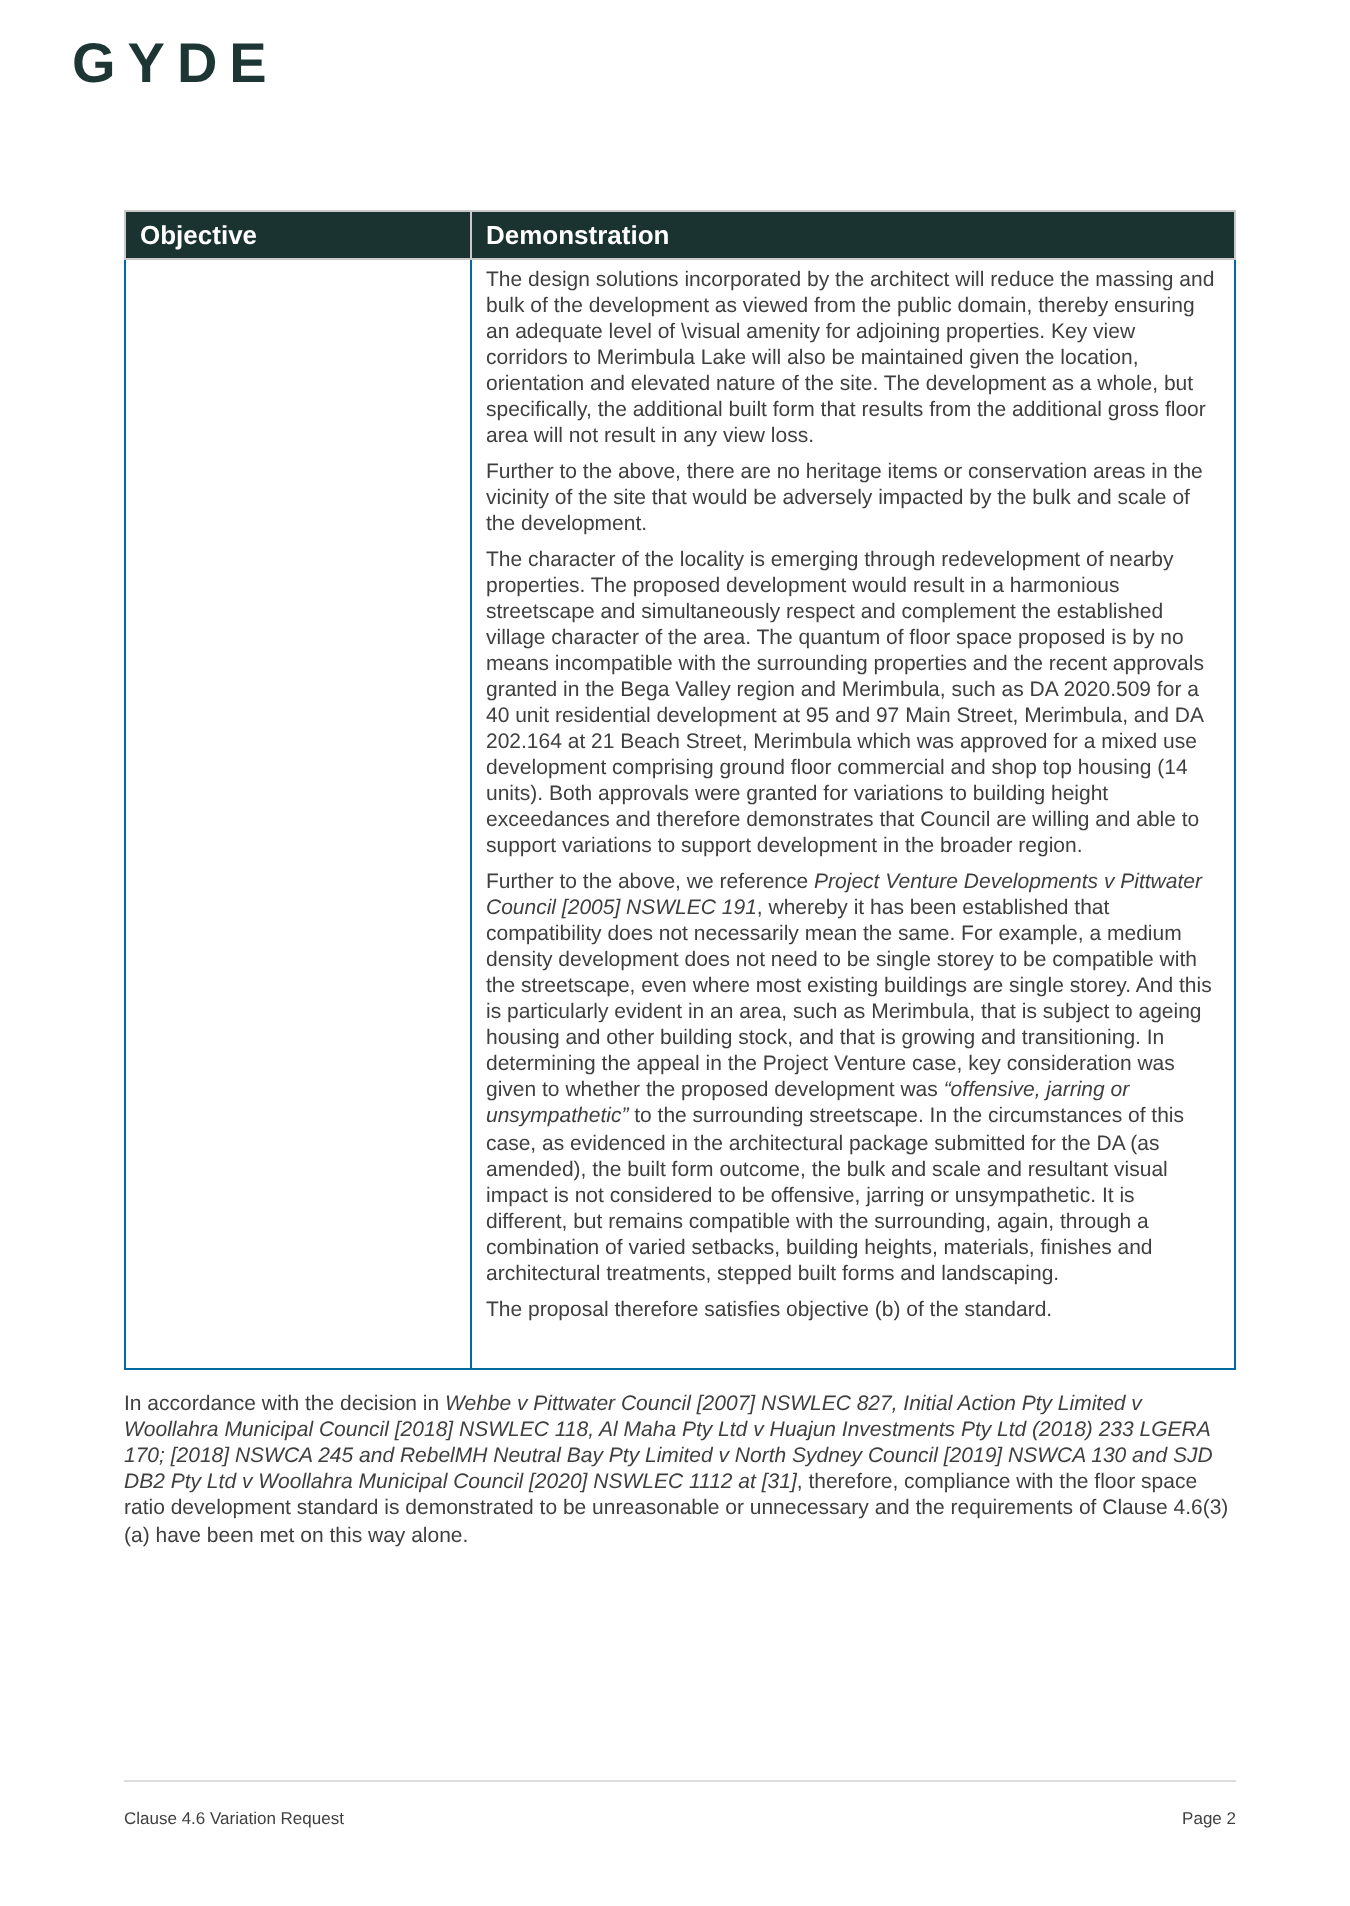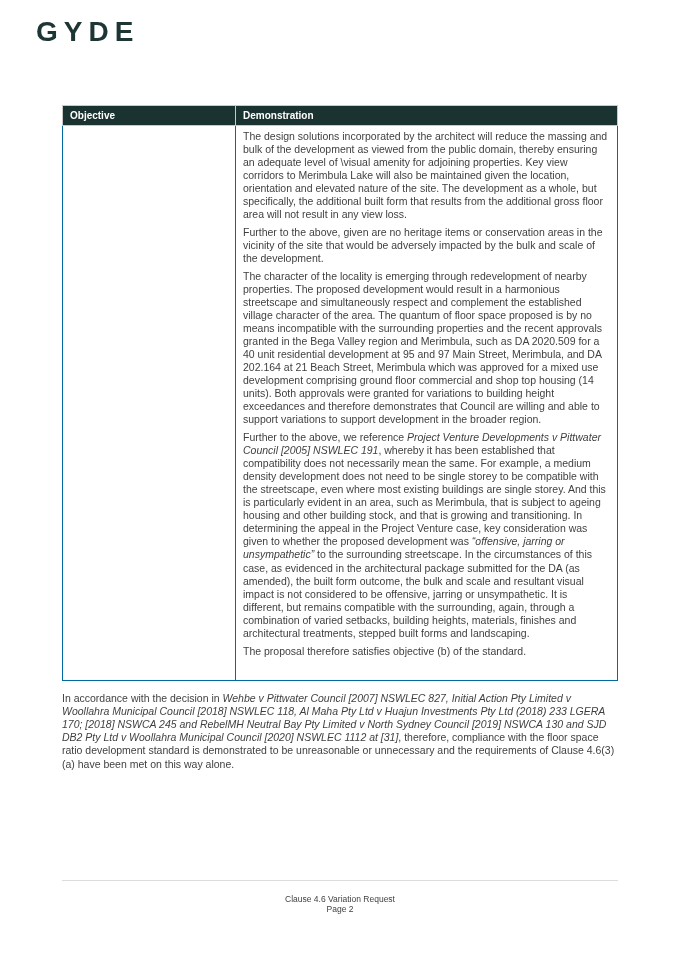--- a/index.html
+++ b/index.html
@@ -29,21 +29,21 @@
   }
   table.objtable {
     width: 100%;
     border-collapse: collapse;
     table-layout: fixed;
   }
   table.objtable th {
     background: #1b3330;
     color: #ffffff;
     text-align: left;
-    font-size: 10px;
+    font-size: 13px;
     font-weight: 700;
     padding: 4px 7px;
     border: 1px solid #c9c9c9;
   }
   table.objtable td {
     border: 1px solid #0369a1;
     vertical-align: top;
     padding: 4px 7px;
     font-size: 10.5px;
   }
@@ -68,22 +68,21 @@
     color: #3f3f3f;
   }
   .footer-line {
     border-top: 1px solid #dcdcdc;
     height: 0;
     margin-bottom: 13px;
   }
   .footer-row {
     display: flex;
     justify-content: space-between;
-    align-items: center;
-    flex-direction: column;
+    align-items: flex-start;
   }
 </style>
 </head>
 <body>
 
 <div class="page">
 
   <div class="logo">GYDE</div>
 
   <div class="content">
@@ -93,21 +92,21 @@
         <tr>
           <th class="col-obj">Objective</th>
           <th>Demonstration</th>
         </tr>
       </thead>
       <tbody>
         <tr>
           <td class="cell-obj"></td>
           <td class="cell-dem">
             <p><span>The design solutions incorporated by the architect will reduce the massing and bulk of the development as viewed from the public domain, thereby ensuring an adequate level of \visual amenity for adjoining properties.  Key view corridors to Merimbula Lake will also be maintained given the location, orientation and elevated nature of the site.  The development as a whole, but specifically, the additional built form that results from the additional gross floor area will not result in any view loss.</span></p>
-            <p><span>Further to the above, given are no heritage items or conservation areas in the vicinity of the site that would be adversely impacted by the bulk and scale of the development.</span></p>
+            <p><span>Further to the above, there are no heritage items or conservation areas in the vicinity of the site that would be adversely impacted by the bulk and scale of the development.</span></p>
             <p><span>The character of the locality is emerging through redevelopment of nearby properties. The proposed development would result in a harmonious streetscape and simultaneously respect and complement the established village character of the area. The quantum of floor space proposed is by no means incompatible with the surrounding properties and the recent approvals granted in the Bega Valley region and Merimbula, such as DA 2020.509 for a 40 unit residential development at 95 and 97 Main Street, Merimbula, and DA 202.164 at 21 Beach Street, Merimbula which was approved for a mixed use development comprising ground floor commercial and shop top housing (14 units). Both approvals were granted for variations to building height exceedances and therefore demonstrates that Council are willing and able to support variations to support development in the broader region.</span></p>
             <p><span>Further to the above, we reference </span><span class="it">Project Venture Developments v Pittwater Council [2005] NSWLEC 191</span><span>, whereby it has been established that compatibility does not necessarily mean the same.  For example, a medium density development does not need to be single storey to be compatible with the streetscape, even where most existing buildings are single storey.  And this is particularly evident in an area, such as Merimbula, that is subject to ageing housing and other building stock, and that is growing and transitioning.  In determining the appeal in the Project Venture case, key consideration was given to whether the proposed development was </span><span class="it">“offensive, jarring or unsympathetic”</span><span> to the surrounding streetscape.  In the circumstances of this case, as evidenced in the architectural package submitted for the DA (as amended), the built form outcome, the bulk and scale and resultant visual impact is not considered to be offensive, jarring or unsympathetic. It is different, but remains compatible with the surrounding, again, through a combination of varied setbacks, building heights, materials, finishes and architectural treatments, stepped built forms and landscaping.</span></p>
             <p><span>The proposal therefore satisfies objective (b) of the standard.</span></p>
           </td>
         </tr>
       </tbody>
     </table>
 
 
     <p class="bodypara"><span>In accordance with the decision in </span><span class="it">Wehbe v Pittwater Council [2007] NSWLEC 827, Initial Action Pty Limited v Woollahra Municipal Council [2018] NSWLEC 118, Al Maha Pty Ltd v Huajun Investments Pty Ltd (2018) 233 LGERA 170; [2018] NSWCA 245 and RebelMH Neutral Bay Pty Limited v North Sydney Council [2019] NSWCA 130 and SJD DB2 Pty Ltd v Woollahra Municipal Council [2020] NSWLEC 1112 at [31]</span><span>, therefore, compliance with the floor space ratio development standard is demonstrated to be unreasonable or unnecessary and the requirements of Clause 4.6(3)(a) have been met on this way alone.</span></p>

